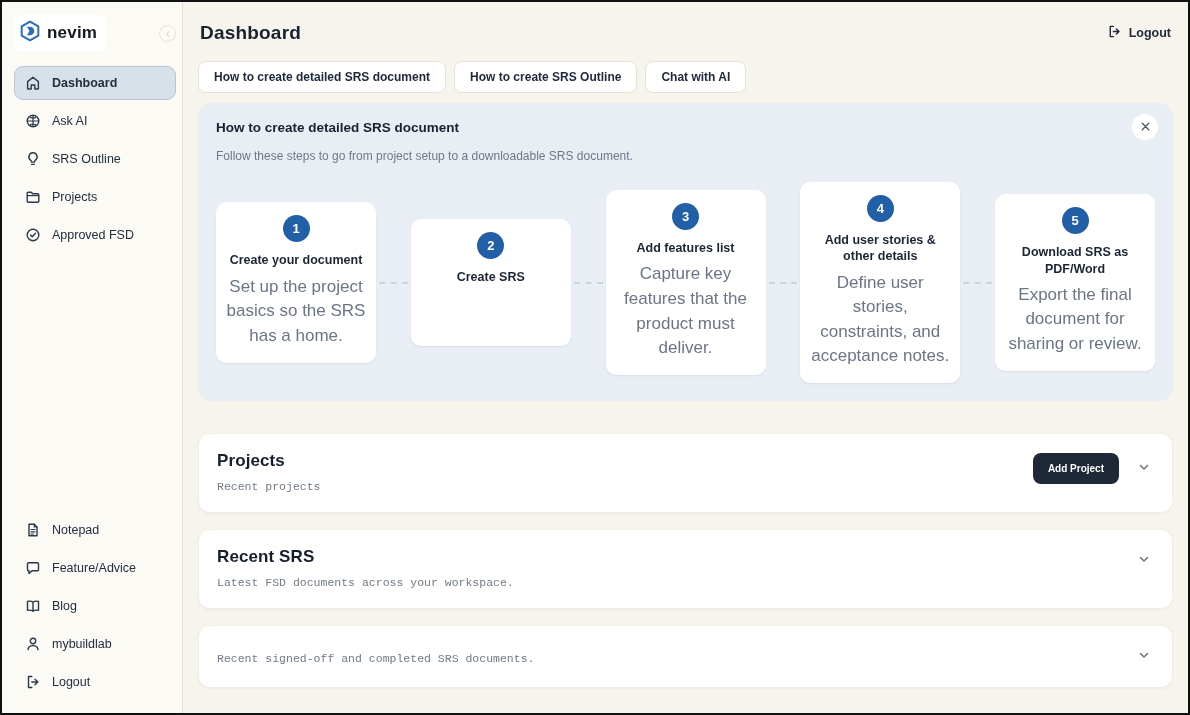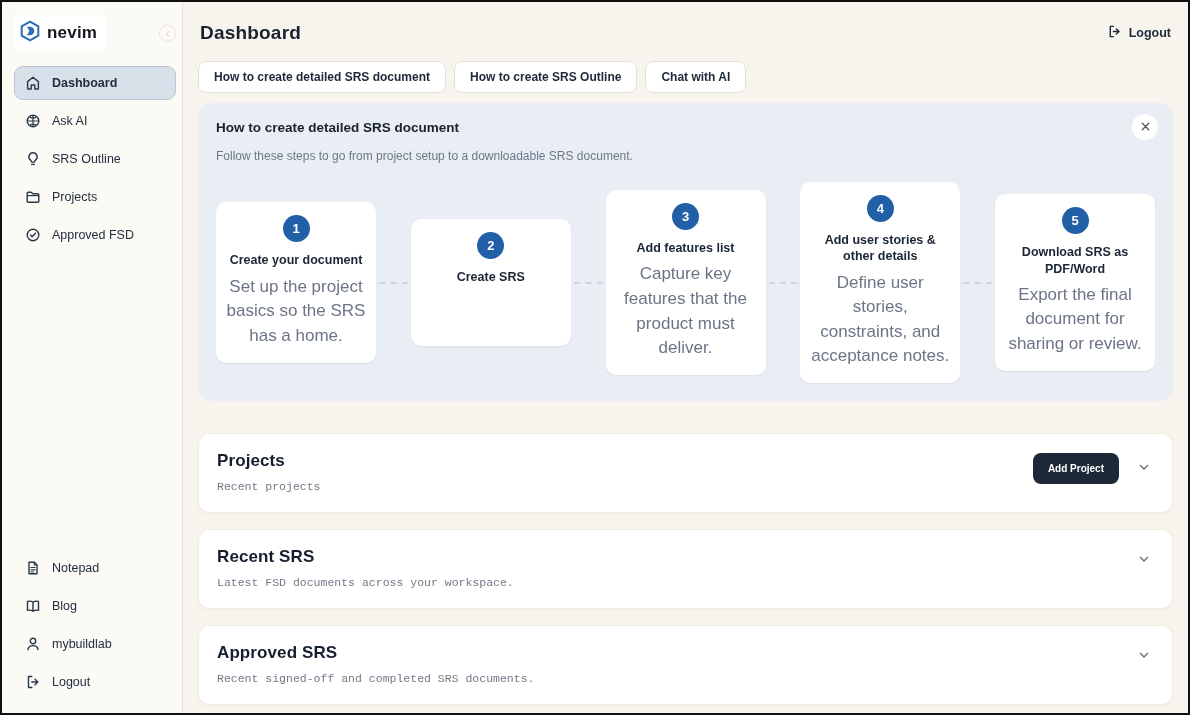--- a/index.html
+++ b/index.html
@@ -179,20 +179,28 @@
         <svg width="16" height="16" viewBox="0 0 16 16" fill="none">
             <path d="M4 2.2h5.3l2.7 2.7v8.9H4V2.2z" stroke-width="1.4" stroke-linejoin="round"></path>
             <path d="M9.3 2.2V5H12M6 7.5h4M6 9.8h4M6 12h2.5" stroke-width="1.2" stroke-linecap="round"></path>
           </svg>
       </span>
       <span>Notepad</span>
     </div>
     <div class="nav-item">
       <span class="icon">
         <svg width="16" height="16" viewBox="0 0 16 16" fill="none">
+            <path d="M2.5 3.8c0-.6.4-1 1-1h9c.6 0 1 .4 1 1v6c0 .6-.4 1-1 1H7l-3 2.7v-2.7H3.5c-.6 0-1-.4-1-1v-6z" stroke-width="1.4" stroke-linejoin="round"></path>
+          </svg>
+      </span>
+      <span>Feature/Advice</span>
+    </div>
+    <div class="nav-item">
+      <span class="icon">
+        <svg width="16" height="16" viewBox="0 0 16 16" fill="none">
             <path d="M8 4.2C6.6 3 4.5 3 2.5 3.4v9C4.5 12 6.6 12 8 13.2 9.4 12 11.5 12 13.5 12.4v-9C11.5 3 9.4 3 8 4.2zM8 4.2v9" stroke-width="1.4" stroke-linejoin="round"></path>
           </svg>
       </span>
       <span>Blog</span>
     </div>
     <div class="nav-item">
       <span class="icon">
         <svg width="16" height="16" viewBox="0 0 16 16" fill="none">
             <circle cx="8" cy="5" r="2.7" stroke-width="1.4"></circle>
             <path d="M3 13.6c.3-2.6 2.3-4 5-4s4.7 1.4 5 4" stroke-width="1.4" stroke-linecap="round"></path>
@@ -302,21 +310,20 @@
           <svg width="16" height="16" viewBox="0 0 16 16" fill="none">
               <path d="M4.5 6.5 8 10l3.5-3.5" stroke="#6b7280" stroke-width="1.5" stroke-linecap="round" stroke-linejoin="round"></path>
             </svg>
         </span>
       </button>
     </div>
   </section>
 
   <section class="section-card">
     <div>
-      <div class="sec-title">Approved SRS</div>
       <div class="sec-sub">Recent signed-off and completed SRS documents.</div>
     </div>
     <div class="sec-right">
       <button class="chev-btn">
         <span>
           <svg width="16" height="16" viewBox="0 0 16 16" fill="none">
               <path d="M4.5 6.5 8 10l3.5-3.5" stroke="#6b7280" stroke-width="1.5" stroke-linecap="round" stroke-linejoin="round"></path>
             </svg>
         </span>
       </button>

